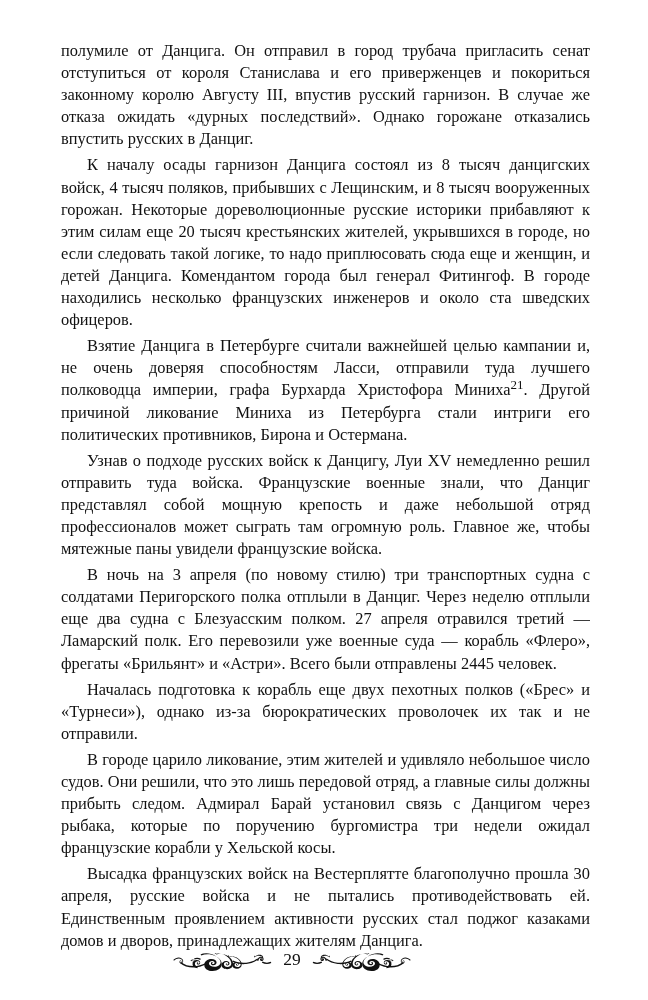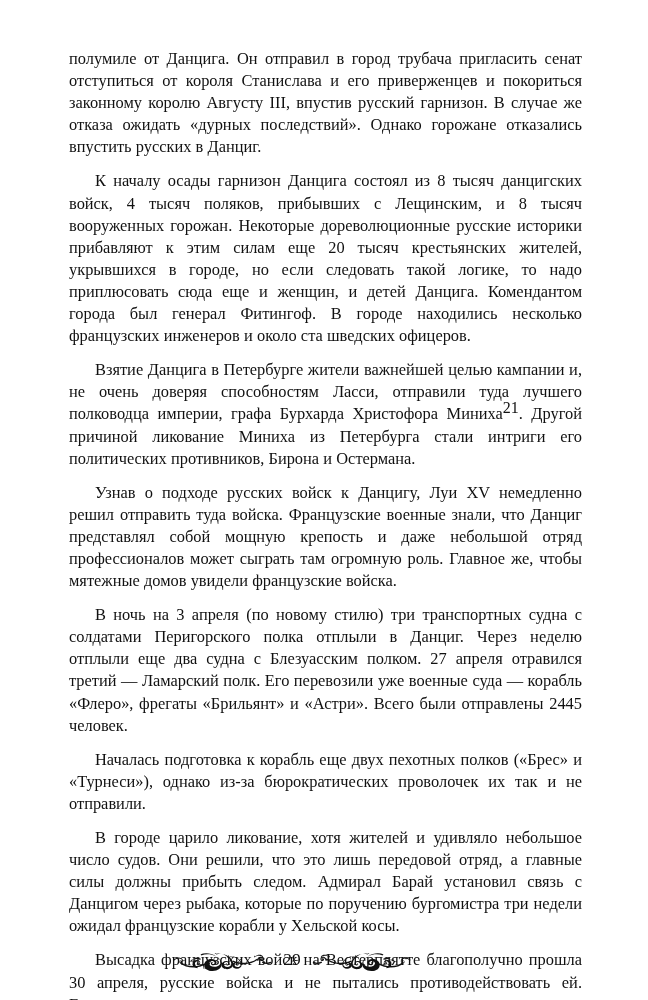--- a/index.html
+++ b/index.html
@@ -29,37 +29,37 @@
   }
 
   #text-column {
     position: absolute;
     left: 57px;
     top: 36px;
     width: 537px;
   }
 
   .para {
-    margin: 12px;
+    margin: 4px;
     padding: 0;
     font-size: 16.4px;
     line-height: 22.1px;
     text-align: justify;
     text-justify: inter-word;
     text-indent: 26px;
     hyphens: manual;
     word-spacing: 0.1px;
   }
 
   .para.no-indent {
     text-indent: 0;
   }
 
   .footnote-ref {
-    font-size: 16px;
+    font-size: 13px;
     vertical-align: super;
     line-height: 0;
   }
 
   #footer {
     position: absolute;
     left: 0;
     top: 938px;
     width: 584px;
     height: 46px;
@@ -92,30 +92,30 @@
 <body>
 
 <div id="page">
 
   <div id="text-column">
 
     <p class="para no-indent">полумиле от Данцига. Он отправил в город трубача пригласить сенат отступиться от короля Станислава и его приверженцев и покориться законному королю Августу III, впустив русский гарнизон. В случае же отказа ожидать «дурных последствий». Однако горожане отказались впустить русских в Данциг.</p>
 
     <p class="para">К началу осады гарнизон Данцига состоял из 8 тысяч данцигских войск, 4 тысяч поляков, прибывших с Лещинским, и 8 тысяч вооруженных горожан. Некоторые дореволюционные русские историки прибавляют к этим силам еще 20 тысяч крестьянских жителей, укрывшихся в городе, но если следовать такой логике, то надо приплюсовать сюда еще и женщин, и детей Данцига. Комендантом города был генерал Фитингоф. В городе находились несколько французских инженеров и около ста шведских офицеров.</p>
 
-    <p class="para"><span>Взятие Данцига в Петербурге жители важнейшей целью кампании и, не очень доверяя способностям Ласси, отправили туда лучшего полководца империи, графа Бурхарда Христофора Миниха</span><sup class="footnote-ref">21</sup><span>. Другой причиной ликование Миниха из Петербурга стали интриги его политических противников, Бирона и Остермана.</span></p>
+    <p class="para"><span>Взятие Данцига в Петербурге считали важнейшей целью кампании и, не очень доверяя способностям Ласси, отправили туда лучшего полководца империи, графа Бурхарда Христофора Миниха</span><sup class="footnote-ref">21</sup><span>. Другой причиной ликование Миниха из Петербурга стали интриги его политических противников, Бирона и Остермана.</span></p>
 
-    <p class="para">Узнав о подходе русских войск к Данцигу, Луи XV немедленно решил отправить туда войска. Французские военные знали, что Данциг представлял собой мощную крепость и даже небольшой отряд профессионалов может сыграть там огромную роль. Главное же, чтобы мятежные домов увидели французские войска.</p>
+    <p class="para">Узнав о подходе русских войск к Данцигу, Луи XV немедленно решил отправить туда войска. Французские военные знали, что Данциг представлял собой мощную крепость и даже небольшой отряд профессионалов может сыграть там огромную роль. Главное же, чтобы мятежные паны увидели французские войска.</p>
 
     <p class="para">В ночь на 3 апреля (по новому стилю) три транспортных судна с солдатами Перигорского полка отплыли в Данциг. Через неделю отплыли еще два судна с Блезуасским полком. 27 апреля отравился третий — Ламарский полк. Его перевозили уже военные суда — корабль «Флеро», фрегаты «Брильянт» и «Астри». Всего были отправлены 2445 человек.</p>
 
     <p class="para">Началась подготовка к корабль еще двух пехотных полков («Брес» и «Турнеси»), однако из-за бюрократических проволочек их так и не отправили.</p>
 
 
-    <p class="para">В городе царило ликование, хотя жителей и удивляло небольшое число судов. Они решили, что это лишь передовой отряд, а главные силы должны прибыть следом. Адмирал Барай установил связь с Данцигом через рыбака, которые по поручению бургомистра три недели ожидал французские корабли у Хельской косы.</p>
+    <p class="para">В городе царило ликование, этим жителей и удивляло небольшое число судов. Они решили, что это лишь передовой отряд, а главные силы должны прибыть следом. Адмирал Барай установил связь с Данцигом через рыбака, которые по поручению бургомистра три недели ожидал французские корабли у Хельской косы.</p>
 
     <p class="para">Высадка французских войск на Вестерплятте благополучно прошла 30 апреля, русские войска и не пытались противодействовать ей. Единственным проявлением активности русских стал поджог казаками домов и дворов, принадлежащих жителям Данцига.</p>
 
   </div>
 
   <div id="footer">
 
     <svg class="ornament" viewBox="0 0 104 26" aria-hidden="true">
       <g fill="#111111">
         <path d="M3.2 12.1c2.6-2.6 6.0-3.2 8.4-1.6 1.5 1.0 2.0 2.6 1.3 3.8-.6 1.1-2.0 1.4-2.9.7-.8-.6-.8-1.7-.1-2.2.6-.4 1.3-.2 1.5.3.2.4-.1.8-.4.8-.2 0-.3-.1-.3-.3 0-.2.1-.3.2-.3-.1-.3-.5-.4-.8-.2-.4.3-.4 1.0.1 1.4.6.5 1.6.3 2.0-.5.5-.9.1-2.1-1.0-2.8-2.0-1.3-5.0-.7-7.2 1.6l-.6-.7z"></path>

